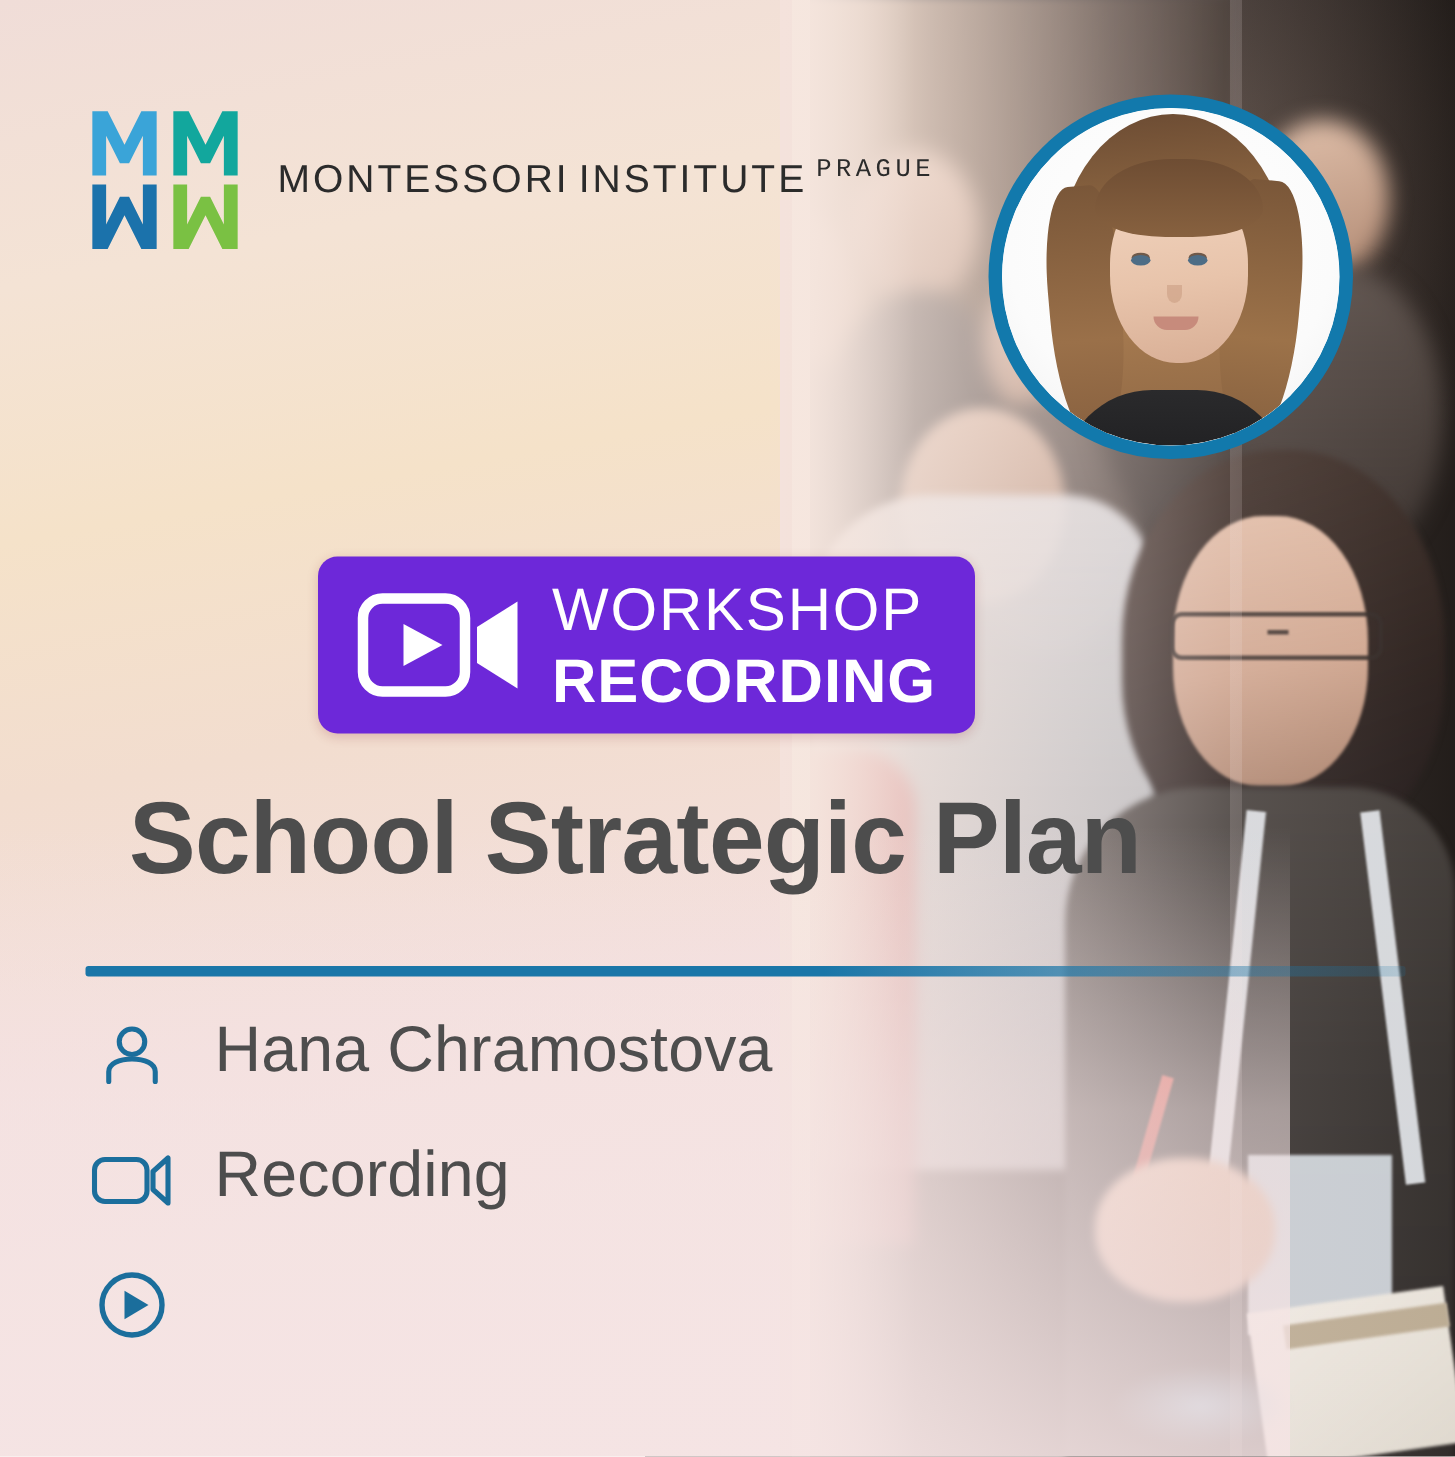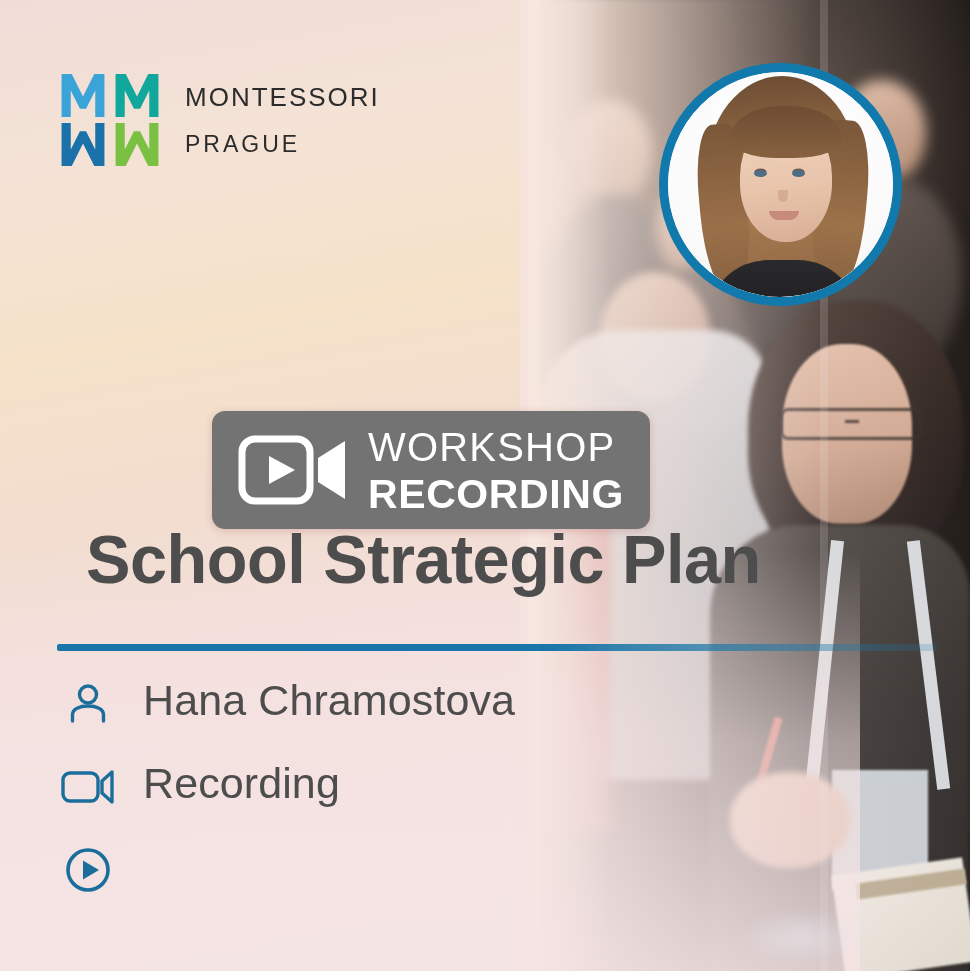--- a/index.html
+++ b/index.html
@@ -296,33 +296,34 @@
     width: 106px;
     height: 100px;
     display: grid;
     grid-template-columns: 1fr 1fr;
     grid-template-rows: 1fr 1fr;
     gap: 2px;
   }
   .logo-mark svg { display: block; width: 100%; height: 100%; }
   .logo-words {
     display: flex;
-    flex-direction: column;
-    gap: 16px;
+    flex-direction: row;
+    gap: 6px;
   }
   .logo-word {
     font-size: 26px;
     letter-spacing: 2.0px;
     font-weight: 400;
     color: #2b2b2b;
     line-height: 1.22;
   }
   .logo-word.small {
-    font-size: 23px;
+    font-size: 17px;
     letter-spacing: 3.0px;
+    font-family: Liberation Mono, monospace;
   }
 
   
   .portrait {
     position: absolute;
     left: 659px;
     top: 63px;
     width: 243px;
     height: 243px;
     border-radius: 50%;
@@ -423,29 +424,28 @@
     border-radius: 60px 60px 0 0;
   }
 
   
   .rec-badge {
     position: absolute;
     left: 212px;
     top: 371px;
     width: 438px;
     height: 118px;
-    background: #737373;
+    background: #6d28d9;
     border-radius: 13px;
     display: flex;
     align-items: center;
     gap: 18px;
     padding: 0 22px 0 26px;
     box-sizing: border-box;
     box-shadow: 0 2px 8px rgba(120,0,20,0.18);
-    margin-top: 40px;
   }
   .rec-cam { flex: 0 0 auto; width: 112px; height: 74px; }
   .rec-text {
     display: flex;
     flex-direction: column;
     line-height: 1.0;
     padding-top: 2px;
   }
   .rec-line1 {
     color: #ffffff;
@@ -584,20 +584,21 @@
         </g>
       </svg>
       <svg viewBox="0 0 50 48" aria-hidden="true">
         <g transform="translate(0,48) scale(1,-1)">
           <path d="M4 46 L4 4 L14 4 L25 26 L36 4 L46 4 L46 46 L37 46 L37 20 L28 38 L22 38 L13 20 L13 46 Z" fill="#7ac143"></path>
         </g>
       </svg>
     </div>
     <div class="logo-words">
       <div class="logo-word">MONTESSORI</div>
+      <div class="logo-word">INSTITUTE</div>
       <div class="logo-word small">PRAGUE</div>
     </div>
   </div>
 
   <div class="portrait">
     <div class="portrait-inner">
       <div class="p-hair"></div>
       <div class="p-hair-l"></div>
       <div class="p-hair-r"></div>
       <div class="p-face"></div>

